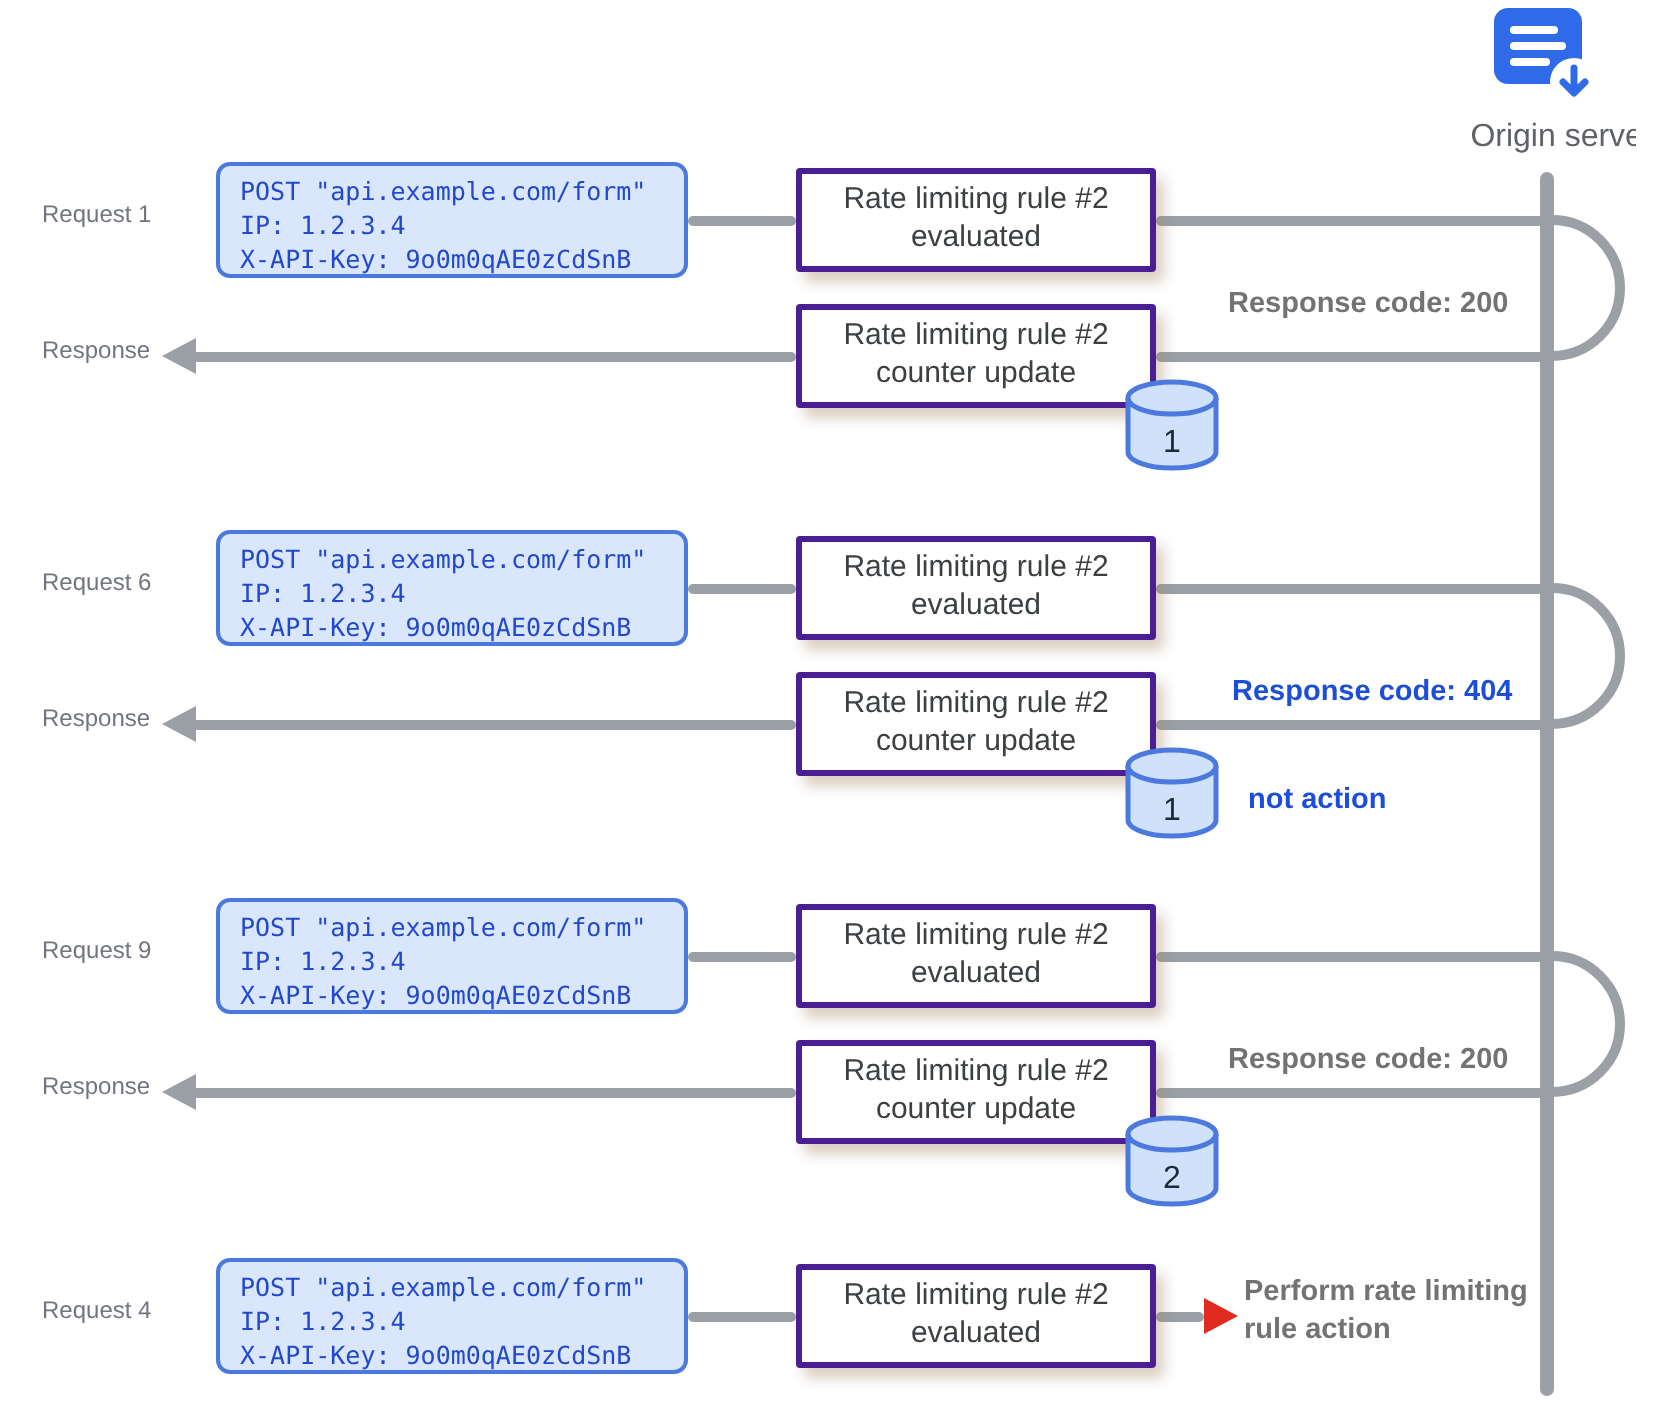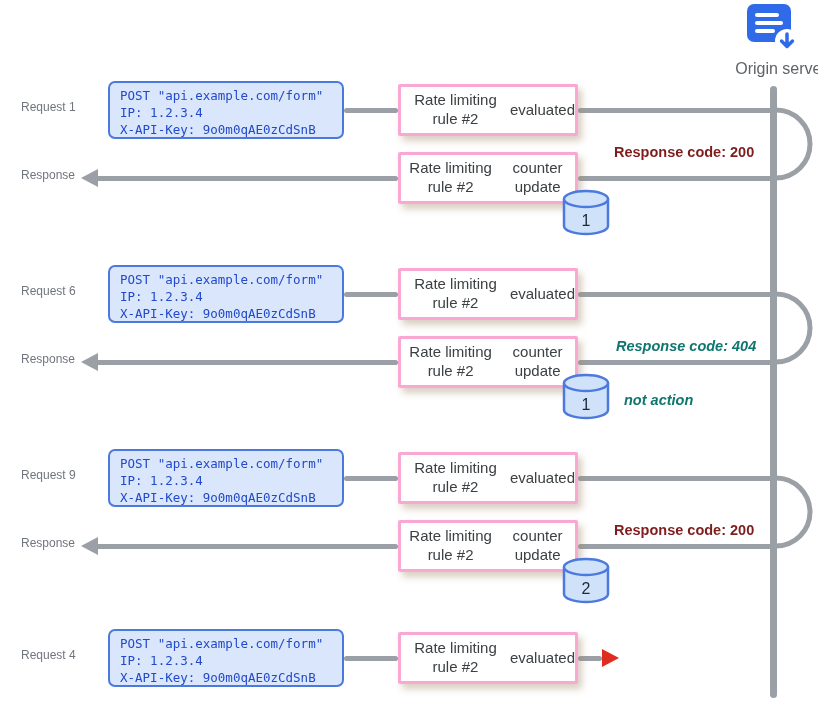--- a/index.html
+++ b/index.html
@@ -42,24 +42,24 @@
     white-space: nowrap;
   }
 
   
   .rule-box {
     position: absolute;
     left: 398px;
     width: 180px;
     height: 52px;
     background: #ffffff;
-    border: 3px solid #f9a8d4;
+    border: 3px solid #4c1d95;
     border-radius: 2px;
     display: flex;
-    flex-direction: row;
+    flex-direction: column;
     align-items: center;
     justify-content: center;
     text-align: center;
     font-size: 15px;
     line-height: 1.25;
     color: #3c4043;
     box-shadow: 4px 5px 7px rgba(158, 125, 94, 0.38);
   }
 
   
@@ -94,22 +94,22 @@
     background: #9aa0a6;
     border-radius: 4px;
   }
 
   .note {
     position: absolute;
     font-size: 14.5px;
     font-weight: 700;
     white-space: nowrap;
   }
-  .note.red  { color: #7f1d1d; }
-  .note.gray { color: #0f766e; font-style: italic; }
+  .note.red  { color: #737373; }
+  .note.gray { color: #1d4ed8; }
   .note.wrap { white-space: normal; line-height: 1.3; }
 
   .cyl { position: absolute; left: 560px; width: 52px; height: 50px; }
 
   .server-label {
     position: absolute;
     left: 696px;
     top: 60px;
     width: 170px;
     text-align: center;
@@ -248,14 +248,15 @@
       <path d="M4 11 v27 a22 8 0 0 0 44 0 v-27" fill="#cfe2fa" stroke="#4b79dd" stroke-width="2.5"></path>
       <ellipse cx="26" cy="11" rx="22" ry="8" fill="#cfe2fa" stroke="#4b79dd" stroke-width="2.5"></ellipse>
       <text x="26" y="38" text-anchor="middle" font-size="16" font-family="Liberation Sans, sans-serif" fill="#1f2937">2</text>
     </svg>
   </div>
 
   <div class="note red" style="left:614px;top:144px">Response code: 200</div>
   <div class="note gray" style="left:616px;top:338px">Response code: 404</div>
   <div class="note gray" style="left:624px;top:392px">not action</div>
   <div class="note red" style="left:614px;top:522px">Response code: 200</div>
+  <div class="note red wrap" style="left:622px;top:637px;width:150px">Perform rate limiting rule action</div>
 
 </div>
 
 </body></html>

